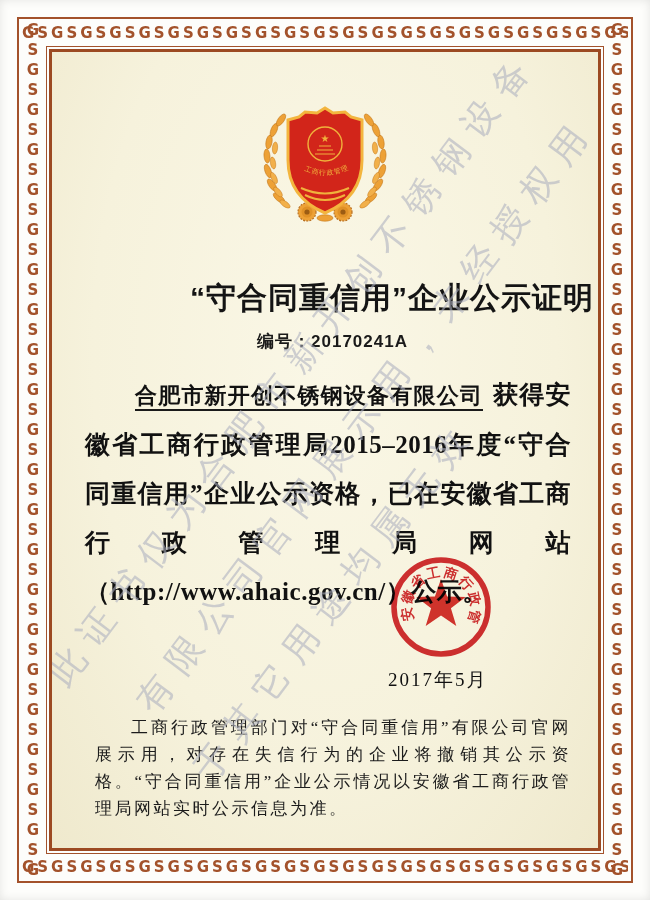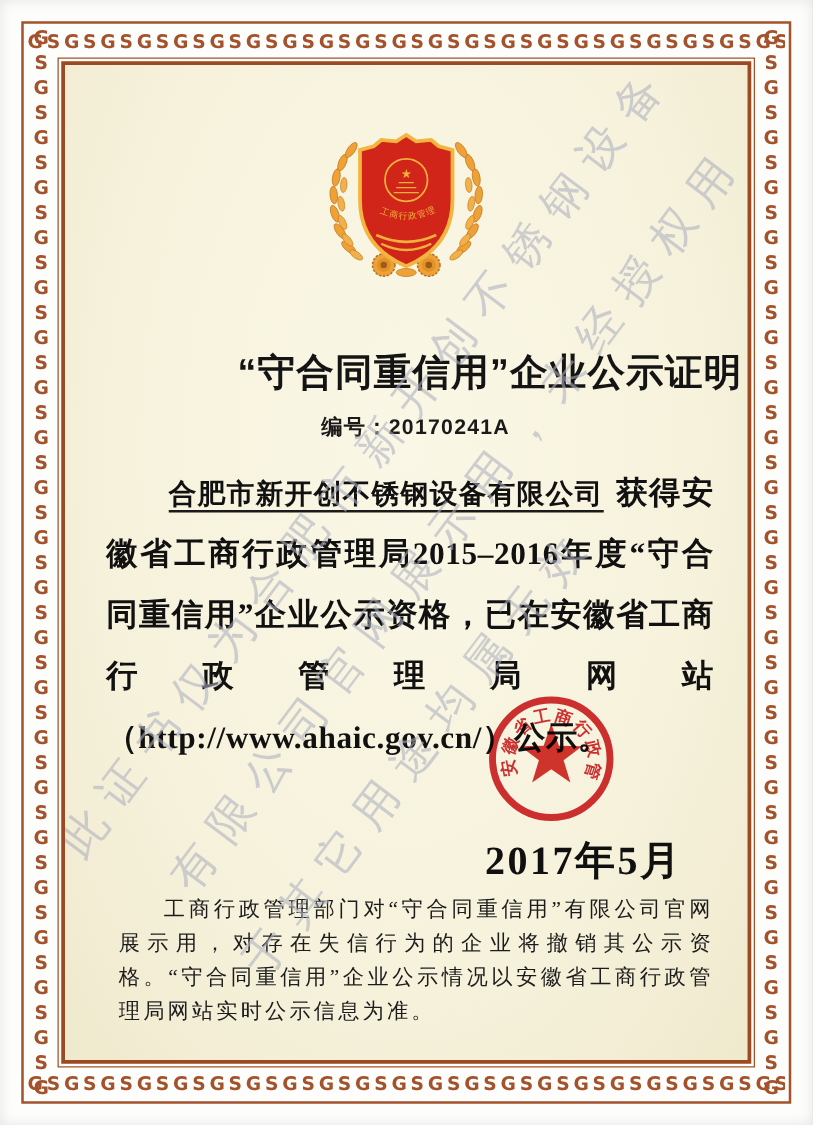--- a/index.html
+++ b/index.html
@@ -38,21 +38,21 @@
   }
   .body-text{
     position:absolute;top:318px;left:33px;right:27px;margin:0;
     font-size:25px;font-weight:bold;color:#111;line-height:49px;
     text-align:justify;text-indent:50px;letter-spacing:.5px;
   }
   .company{font-size:22px;border-bottom:2px solid #1a1a1a;padding-bottom:1px;margin-right:10px;font-family:Liberation Serif, serif;}
   .seal{position:absolute;left:333px;top:499px;width:112px;height:112px;mix-blend-mode:multiply;opacity:.92;}
   .date{
     position:absolute;left:336px;top:568px;
-    font-size:32px;font-weight:bold;color:#101010;letter-spacing:2px;margin-top:47px;
+    font-size:19px;font-weight:normal;color:#101010;letter-spacing:2px;margin-top:47px;
   }
   .footer-text{
     position:absolute;top:662px;left:43px;right:27px;margin:0;
     font-size:17px;color:#1c1c1c;line-height:27px;letter-spacing:2.5px;
     text-align:justify;text-indent:36px;
   }
   
   .watermark{position:absolute;inset:52px;overflow:hidden;pointer-events:none;z-index:10;}
   .wm-line{
     position:absolute;white-space:nowrap;

